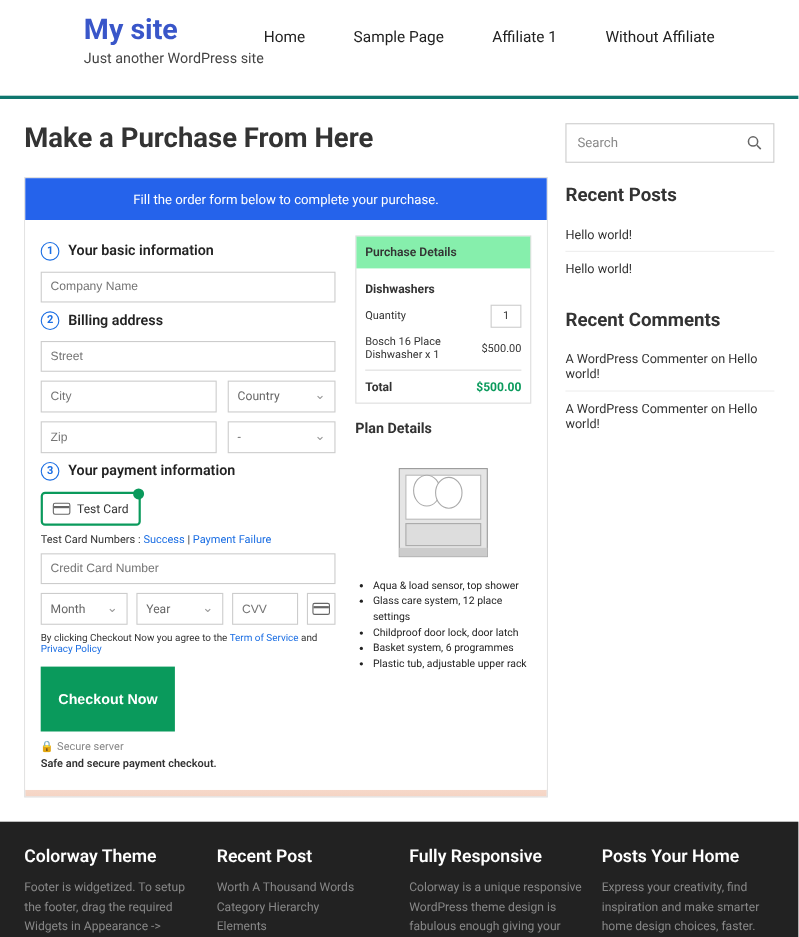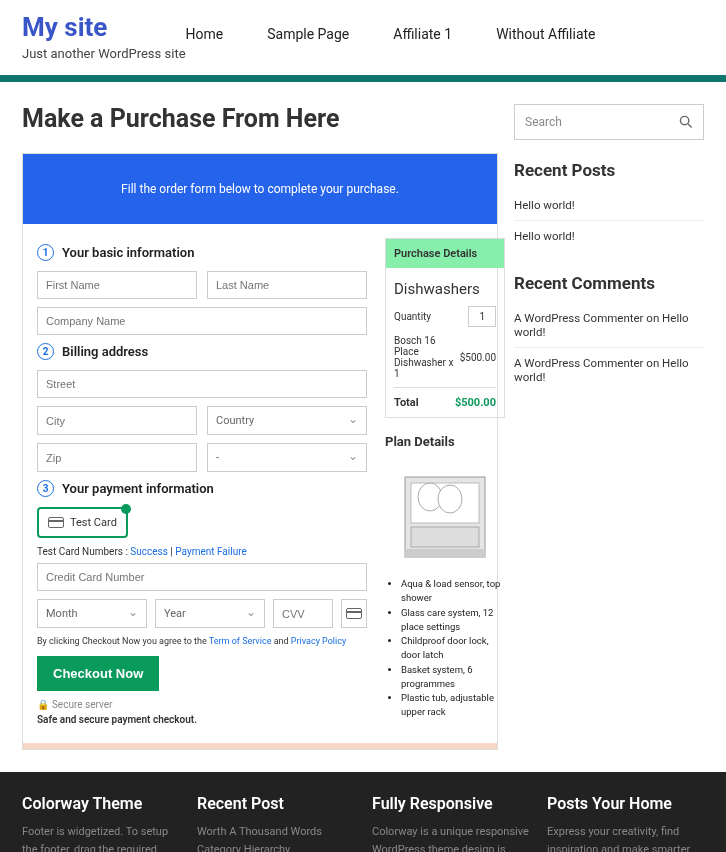--- a/index.html
+++ b/index.html
@@ -1,27 +1,27 @@
 <!DOCTYPE html>
 <html><head>
 <meta charset="utf-8">
 <style>
 *{margin:0;padding:0;box-sizing:border-box}
 body{font-family:-apple-system,BlinkMacSystemFont,"Segoe UI",Roboto,sans-serif;background:#fff;color:#333}
-.header{display:flex;justify-content:flex-start;align-items:flex-start;padding:12px 22px 14px;border-bottom:7px solid #0f766e}
+.header{display:flex;justify-content:center;align-items:flex-start;padding:12px 22px 26px;border-bottom:3px solid #0f766e}
 .site-title{font-size:26px;font-weight:700;color:#3956c9}
 .site-tagline{font-size:13px;color:#444;margin-top:4px}
 .nav{display:flex;gap:44px;padding-top:14px}
 .nav-item{font-size:14px;color:#222;text-decoration:none;cursor:pointer}
 .main{display:flex;gap:16px;padding:22px}
 .content{flex:1;min-width:0}
 .page-title{font-size:25px;font-weight:700;margin-bottom:20px}
 .order-wrap{border:1px solid #ddd;background:linear-gradient(180deg,#fff 0%,#fff 88%,#f5d4c4 100%);padding:0}
 .order{background:#fff;margin:0 0 6px}
-.order-banner{background:#2563eb;color:#fff;text-align:center;font-size:12px;padding:28px}
+.order-banner{background:#2563eb;color:#fff;text-align:center;font-size:12px;padding:12px}
 .order-body{display:flex;gap:18px;padding:14px 14px 18px;background:#fff}
 .col-left{flex:1}
 .col-right{width:160px}
 .section-hdr{display:flex;align-items:center;gap:8px;margin:6px 0 10px;font-size:13px;font-weight:600;color:#222}
 .step-circ{display:inline-flex;align-items:center;justify-content:center;width:17px;height:17px;border:1.5px solid #1b6ee3;color:#1b6ee3;border-radius:50%;font-size:10px;font-weight:700}
 .row{display:flex;gap:10px;margin-bottom:8px}
 .inp{flex:1;border:1px solid #ccc;padding:7px 8px;font-size:11px;color:#666;background:#fff}
 .inp.full{width:100%}
 .sel{flex:1;border:1px solid #ccc;padding:7px 8px;font-size:11px;color:#666;background:#fff;position:relative}
 .sel::after{content:"⌄";position:absolute;right:8px;top:5px;color:#999;font-size:12px}
@@ -29,27 +29,27 @@
 .paycard::after{content:"";position:absolute;top:-5px;right:-5px;width:10px;height:10px;border-radius:50%;background:#0a9a5c}
 .card-ico{width:16px;height:11px;border:1px solid #666;border-radius:2px;position:relative}
 .card-ico::before{content:"";position:absolute;left:0;right:0;top:2px;height:2px;background:#666}
 .test-line{font-size:10px;margin:8px 0 6px}
 .test-line .lnk{color:#1b6ee3}
 .cc-row{display:flex;gap:8px;margin-bottom:8px}
 .cc-cvv{width:60px;border:1px solid #ccc;padding:7px 8px;font-size:11px}
 .cc-card-box{width:26px;border:1px solid #ccc;display:flex;align-items:center;justify-content:center}
 .terms{font-size:9px;margin-top:0}
 .terms .lnk{color:#1b6ee3}
-.checkout-btn{background:#0a9a5c;color:#fff;border:none;padding:10px 16px;font-size:13px;font-weight:600;margin-top:10px;cursor:pointer}
+.checkout-btn{background:#0a9a5c;color:#fff;border:none;padding:22px 16px;font-size:13px;font-weight:600;margin-top:10px;cursor:pointer}
 .secure{font-size:10px;color:#888;margin-top:8px}
 .secure2{font-size:10px;font-weight:600;margin-top:4px}
 .purchase-box{border:1px solid #ddd}
 .purchase-hdr{background:#86efac;padding:8px;font-size:11px;font-weight:600}
 .purchase-body{padding:8px}
-.pb-title{font-size:15px;font-weight:400;margin:4px 0 8px}
+.pb-title{font-size:11px;font-weight:700;margin:4px 0 8px}
 .pb-row{display:flex;justify-content:space-between;align-items:center;font-size:10px;margin-bottom:8px}
 .qty-box{border:1px solid #ccc;padding:4px 10px;font-size:10px}
 .pb-total{border-top:1px solid #ddd;padding-top:8px;display:flex;justify-content:space-between;font-size:11px;font-weight:700}
 .pb-total-val{color:#0a9a5c}
 .plan-title{font-size:13px;font-weight:700;margin:16px 0 8px}
 .dw-img{width:120px;height:110px;margin:0 auto 10px;position:relative}
 .dw-img svg{width:100%;height:100%}
 .bullets{font-size:9.5px;line-height:1.5;color:#222;padding-left:10px}
 .bullets li{list-style:disc;margin-left:6px}
 .sidebar{width:190px}
@@ -89,24 +89,20 @@
     <div class="order-wrap">
       <div class="order">
         <div class="order-banner">Fill the order form below to complete your purchase.</div>
         <div class="order-body">
           <div class="col-left">
             <div class="section-hdr">
               <span class="step-circ">1</span>
               <span>Your basic information</span>
             </div>
             <div class="row">
-              <input class="inp" placeholder="First Name" style="">
-              <input class="inp" placeholder="Last Name" style="">
-            </div>
-            <div class="row">
                 <input class="inp full" placeholder="Company Name" style="">
               </div>
 
             <div class="section-hdr">
               <span class="step-circ">2</span>
               <span>Billing address</span>
             </div>
             <div class="row">
                 <input class="inp full" placeholder="Street" style="">
               </div>

